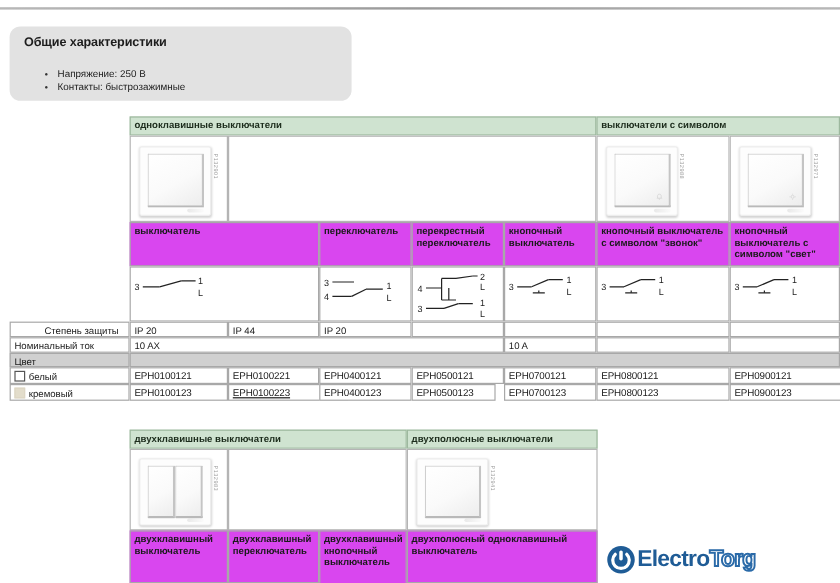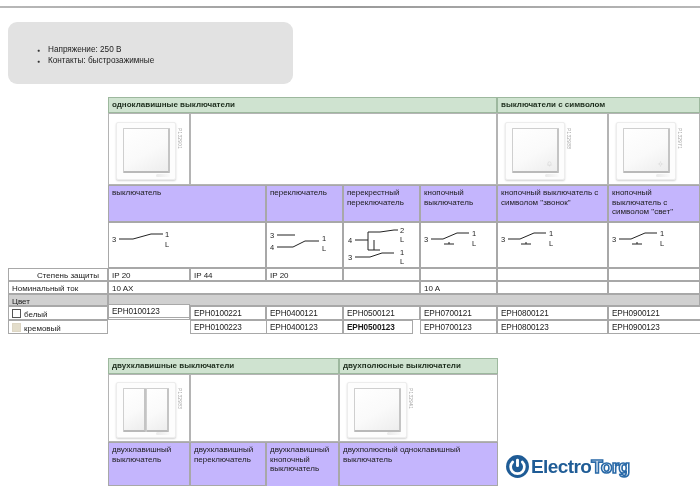--- a/index.html
+++ b/index.html
@@ -21,21 +21,21 @@
   .info-list{list-style:none;margin:16px;padding:0;}
   .info-list li{font-size:8.2px;color:#222;line-height:10.8px;padding-left:12px;position:relative;}
   .info-list li:before{content:"\25CF";position:absolute;left:1px;top:0;font-size:5px;line-height:11px;color:#333;}
 
   
   .tbl{position:absolute;box-sizing:border-box;}
   .cell{position:absolute;box-sizing:border-box;border:1px solid #a8a8a8;background:#fff;
         font-size:8px;line-height:9.6px;padding:2px 3px;overflow:hidden;color:#1a1a1a;}
   .cell.green{background:#cfe3d0;font-weight:bold;color:#1c2c1c;border-color:#9db89e;}
   .cell.gray{background:#d0d0d0;border-color:#a8a8a8;}
-  .cell.hdr{background:#c4b5fd;font-weight:normal;border-color:#a8a8a8;}
+  .cell.hdr{background:#d946ef;font-weight:bold;border-color:#a8a8a8;}
   .cell.lbl{background:#fff;}
   .cell.img{background:#fff;border-color:#b4b4b4;}
   .cell.code{font-size:8.2px;letter-spacing:-0.1px;}
 
   
   .sw-wrap{position:absolute;}
   .sw-plate{position:absolute;background:#fdfdfd;
     box-shadow:0 1px 2px rgba(0,0,0,.18);border:1px solid #ededed;border-radius:2px;}
   .sw-plate:after{content:"";position:absolute;right:5px;bottom:2px;width:14px;height:3px;
     background:linear-gradient(to right,#e9e9e9,#fbfbfb);border-radius:2px;}
@@ -59,20 +59,21 @@
   .logo-txt{font-size:19px;font-weight:bold;letter-spacing:-0.6px;line-height:21px;}
   .logo-a{color:#1f5c96;}
   .logo-b{color:#fff;-webkit-text-stroke:1.6px #2a6aa8;text-shadow:0 0 0 #2a6aa8;}
 </style>
 </head>
 <body>
 
 <div class="top-rule"></div>
 
 <div class="info-box">
+  <div class="info-title">Общие характеристики</div>
   <ul class="info-list">
     <li>Напряжение: 250 В</li>
     <li>Контакты: быстрозажимные</li>
   </ul>
 </div>
 
 <div class="tbl">
 
   <div class="cell green" style="left:108px;top:97px;width:389px;height:16px;">одноклавишные выключатели</div>
   <div class="cell green" style="left:497px;top:97px;width:203px;height:16px;">выключатели с символом</div>
@@ -234,24 +235,24 @@
   <div class="cell lbl" style="left:8px;top:306px;width:100px;height:14px;"><span class="sw-white"></span><span>белый</span></div>
   <div class="cell code" style="left:108px;top:306px;width:82px;height:14px;">EPH0100121</div>
   <div class="cell code" style="left:190px;top:306px;width:76px;height:14px;">EPH0100221</div>
   <div class="cell code" style="left:266px;top:306px;width:77px;height:14px;">EPH0400121</div>
   <div class="cell code" style="left:343px;top:306px;width:77px;height:14px;">EPH0500121</div>
   <div class="cell code" style="left:420px;top:306px;width:77px;height:14px;">EPH0700121</div>
   <div class="cell code" style="left:497px;top:306px;width:111px;height:14px;">EPH0800121</div>
   <div class="cell code" style="left:608px;top:306px;width:96px;height:14px;">EPH0900121</div>
 
   <div class="cell lbl" style="left:8px;top:320px;width:100px;height:14px;"><span class="sw-cream"></span><span>кремовый</span></div>
-  <div class="cell code" style="left:108px;top:304px;width:82px;height:14px;">EPH0100123</div>
-  <div class="cell code" style="left:190px;top:320px;width:100px;height:14px;">EPH0100223</div>
+  <div class="cell code" style="left:108px;top:320px;width:82px;height:14px;">EPH0100123</div>
+  <div class="cell code" style="left:190px;top:320px;width:100px;height:14px;text-decoration:underline;">EPH0100223</div>
   <div class="cell code" style="left:266px;top:320px;width:77px;height:14px;">EPH0400123</div>
-  <div class="cell code" style="left:343px;top:320px;width:70px;height:14px;font-weight:bold;">EPH0500123</div>
+  <div class="cell code" style="left:343px;top:320px;width:70px;height:14px;">EPH0500123</div>
   <div class="cell code" style="left:420px;top:320px;width:77px;height:14px;">EPH0700123</div>
   <div class="cell code" style="left:497px;top:320px;width:111px;height:14px;">EPH0800123</div>
   <div class="cell code" style="left:608px;top:320px;width:104px;height:14px;">EPH0900123</div>
 </div>
 
 <div class="tbl">
   <div class="cell green" style="left:108px;top:358px;width:231px;height:16px;">двухклавишные выключатели</div>
   <div class="cell green" style="left:339px;top:358px;width:159px;height:16px;">двухполюсные выключатели</div>
 
   <div class="cell img" style="left:108px;top:374px;width:82px;height:68px;">

